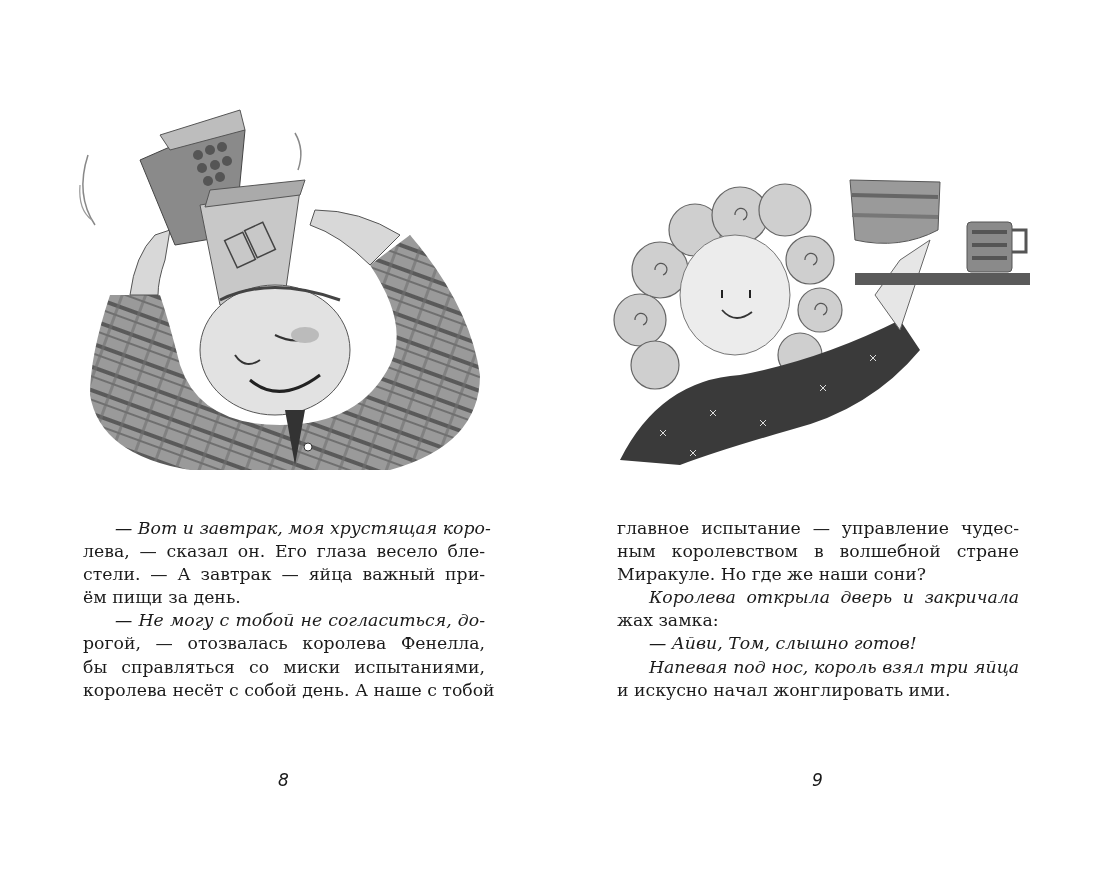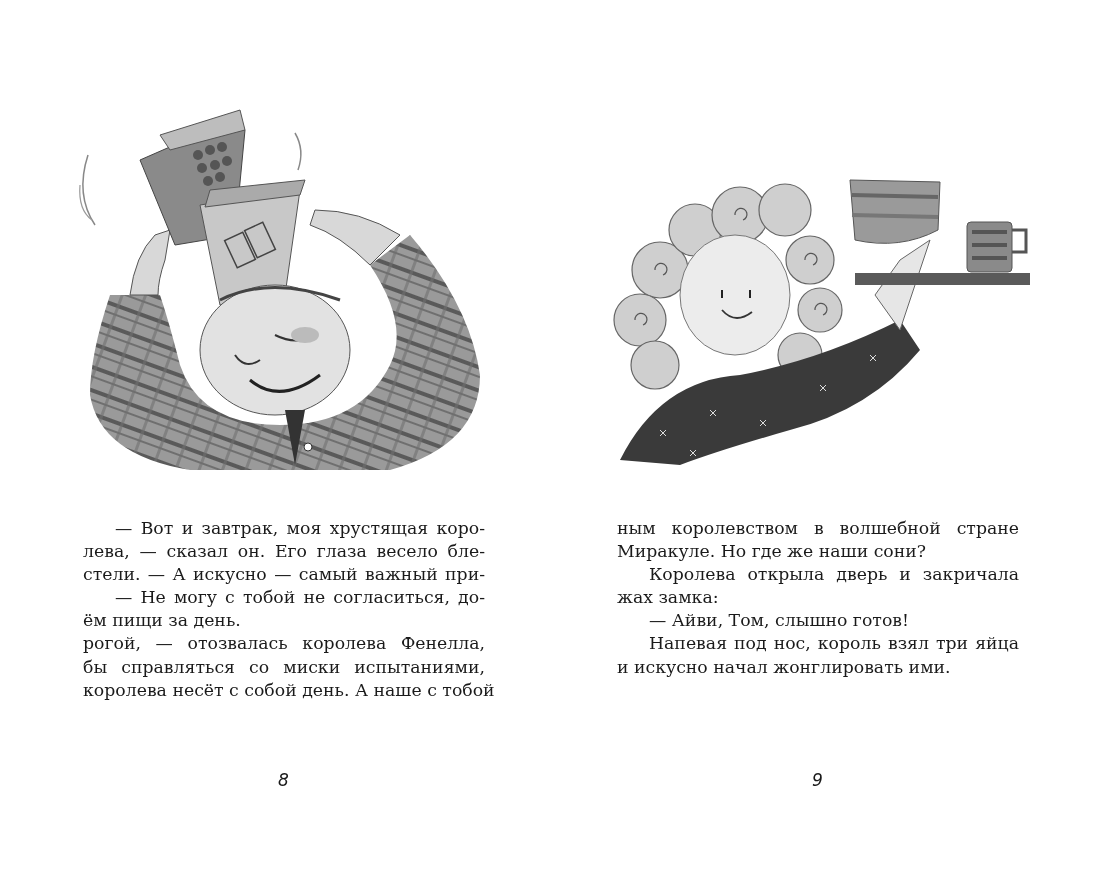--- a/index.html
+++ b/index.html
@@ -8,21 +8,21 @@
   .page-left { left:0; width:550px; }
   .page-right { left:550px; width:550px; }
   .illus { position:absolute; }
   .illus-left { left:70px; top:95px; width:420px; height:390px; }
   .illus-right { left:50px; top:170px; width:440px; height:300px; }
   .text-block { position:absolute; width:402px; font-size:17.3px; line-height:23.1px; text-align:justify; }
   .text-left { left:83px; top:517px; }
   .text-right { left:67px; top:517px; }
   .line { display:block; white-space:nowrap; text-align-last:justify; height:23.1px; }
   .line.last { text-align-last:left; }
-  .line.indent { padding-left:32px; }
+  .line.indent { padding-left:32px;font-style:italic; }
   .page-number { position:absolute; top:770px; font-size:17px; font-style:italic; font-family:"DejaVu Sans", sans-serif; }
   .pn-left { left:278px; }
   .pn-right { left:262px; }
 </style>
 </head>
 <body>
 
 <div class="page page-left">
   <svg class="illus illus-left" viewBox="0 0 420 390">
 
@@ -70,23 +70,23 @@
     <path d="M180 285 Q210 310 250 280" fill="none" stroke="#222" stroke-width="3"></path>
     <ellipse cx="235" cy="240" rx="14" ry="8" fill="#bbb"></ellipse>
 
     <path d="M215 315 L225 370 L235 315" fill="#333"></path>
     <circle cx="238" cy="352" r="4" fill="#fff" stroke="#333"></circle>
   </svg>
 
   <div class="text-block text-left">
     <span class="line indent">— Вот и завтрак, моя хрустящая коро-</span>
     <span class="line">лева, — сказал он. Его глаза весело бле-</span>
-    <span class="line">стели. — А искусно — самый важный при-</span>
+    <span class="line">стели. — А завтрак — яйца важный при-</span>
+    <span class="line last">ём пищи за день.</span>
     <span class="line indent">— Не могу с тобой не согласиться, до-</span>
-    <span class="line last">ём пищи за день.</span>
     <span class="line">рогой, — отозвалась королева Фенелла,</span>
     <span class="line">бы справляться со миски испытаниями,</span>
     <span class="line">королева несёт с собой день. А наше с тобой</span>
   </div>
 
   <div class="page-number pn-left">8</div>
 </div>
 
 <div class="page page-right">
   <svg class="illus illus-right" viewBox="0 0 440 300">
@@ -132,20 +132,21 @@
     <path d="M252 45 L338 47" stroke="#777" stroke-width="4"></path>
 
     <rect x="255" y="103" width="175" height="12" fill="#5a5a5a"></rect>
 
     <rect x="367" y="52" width="45" height="50" rx="4" fill="#8a8a8a" stroke="#555"></rect>
     <path d="M372 62 h35 M372 75 h35 M372 88 h35" stroke="#555" stroke-width="4"></path>
     <path d="M412 60 h14 v22 h-14" fill="none" stroke="#555" stroke-width="3"></path>
   </svg>
 
   <div class="text-block text-right">
+    <span class="line">главное испытание — управление чудес-</span>
     <span class="line">ным королевством в волшебной стране</span>
     <span class="line last">Миракуле. Но где же наши сони?</span>
     <span class="line indent">Королева открыла дверь и закричала</span>
     <span class="line last">жах замка:</span>
     <span class="line indent last">— Айви, Том, слышно готов!</span>
     <span class="line indent">Напевая под нос, король взял три яйца</span>
     <span class="line last">и искусно начал жонглировать ими.</span>
   </div>
 
   <div class="page-number pn-right">9</div>

